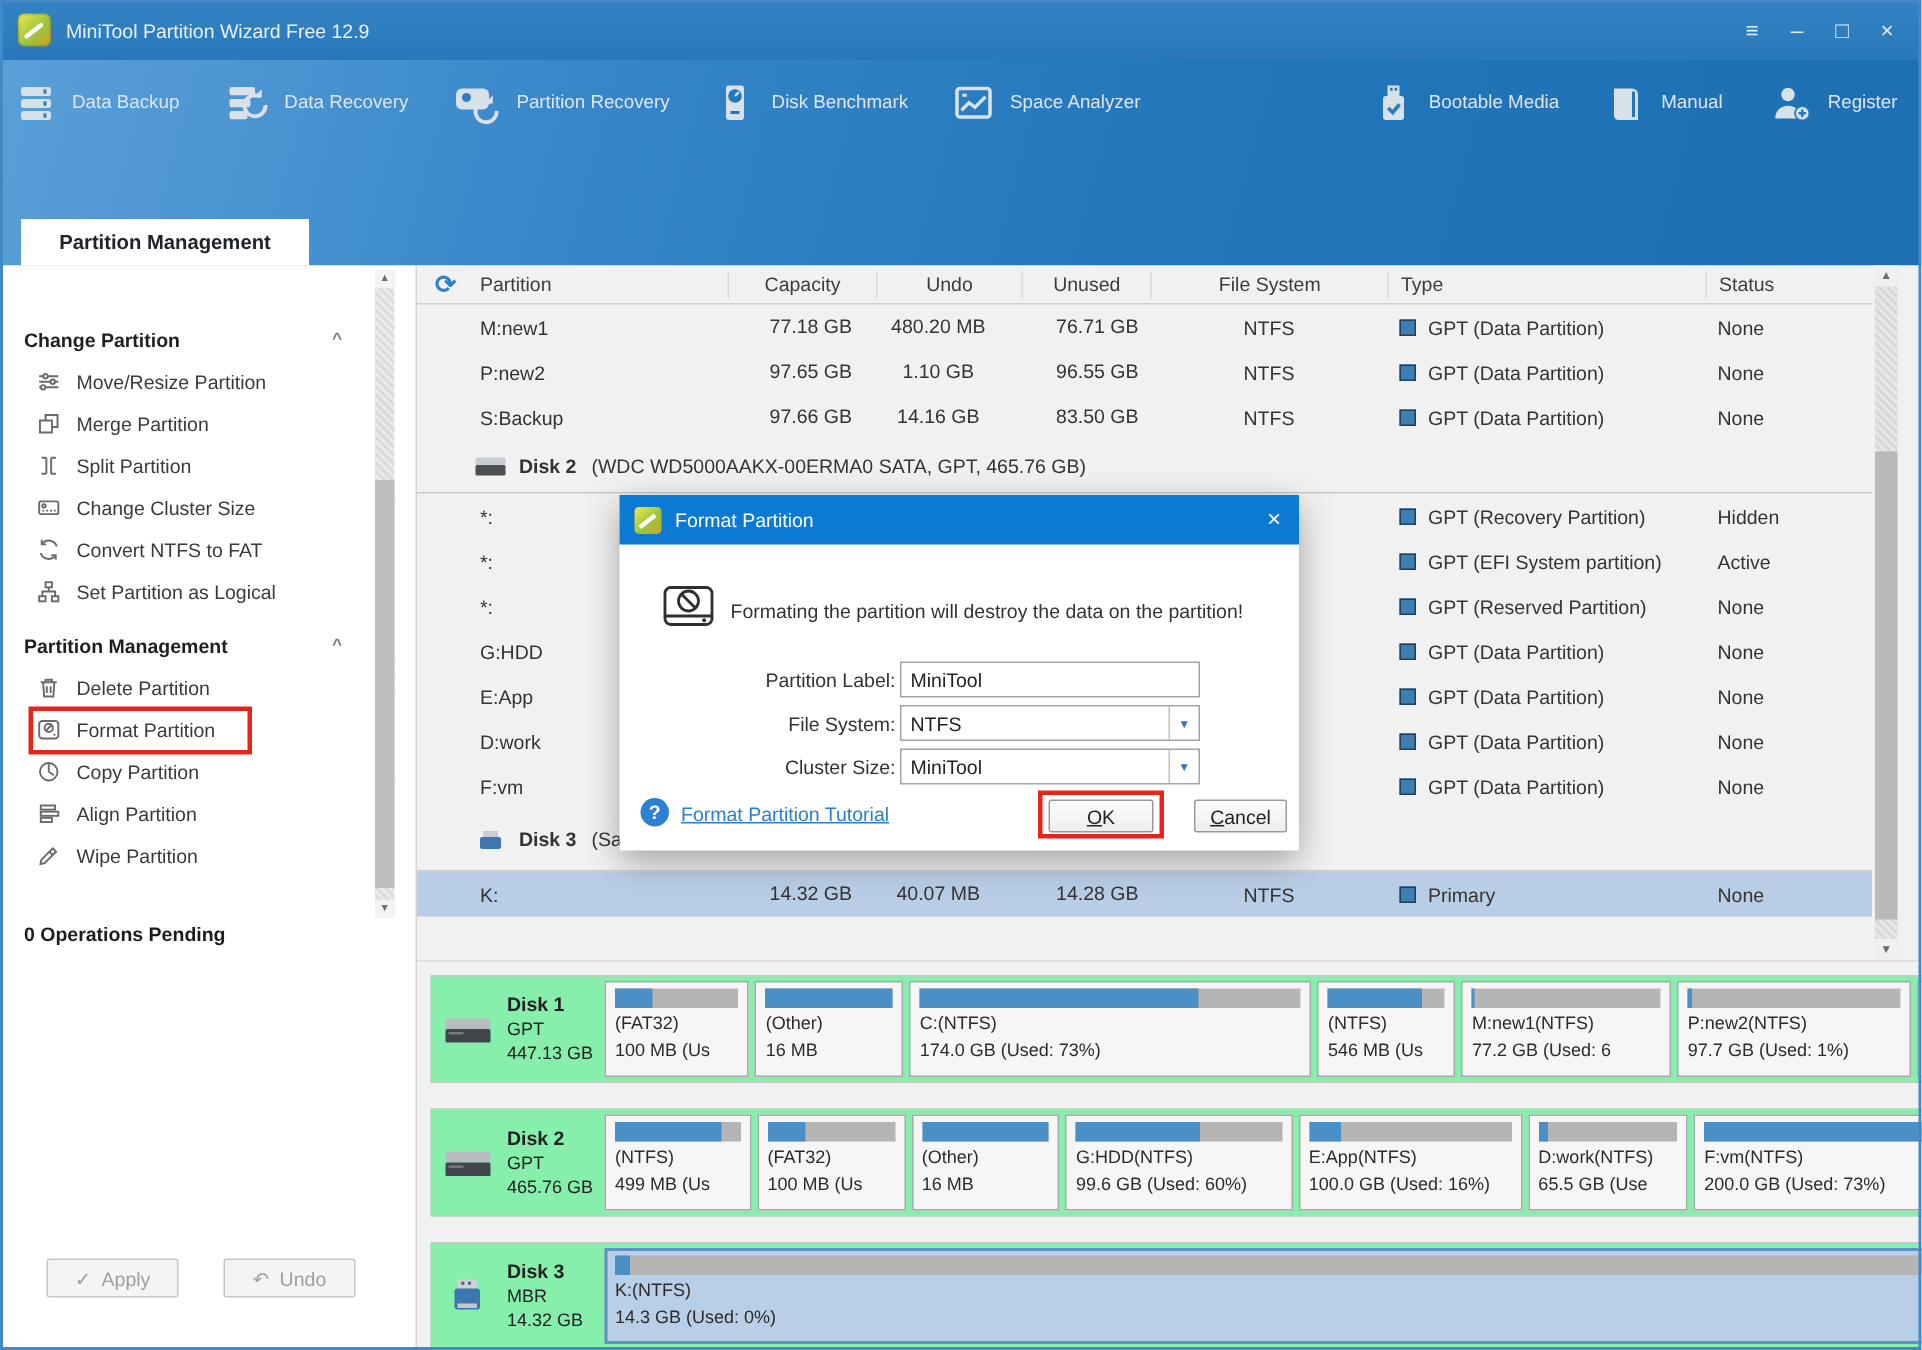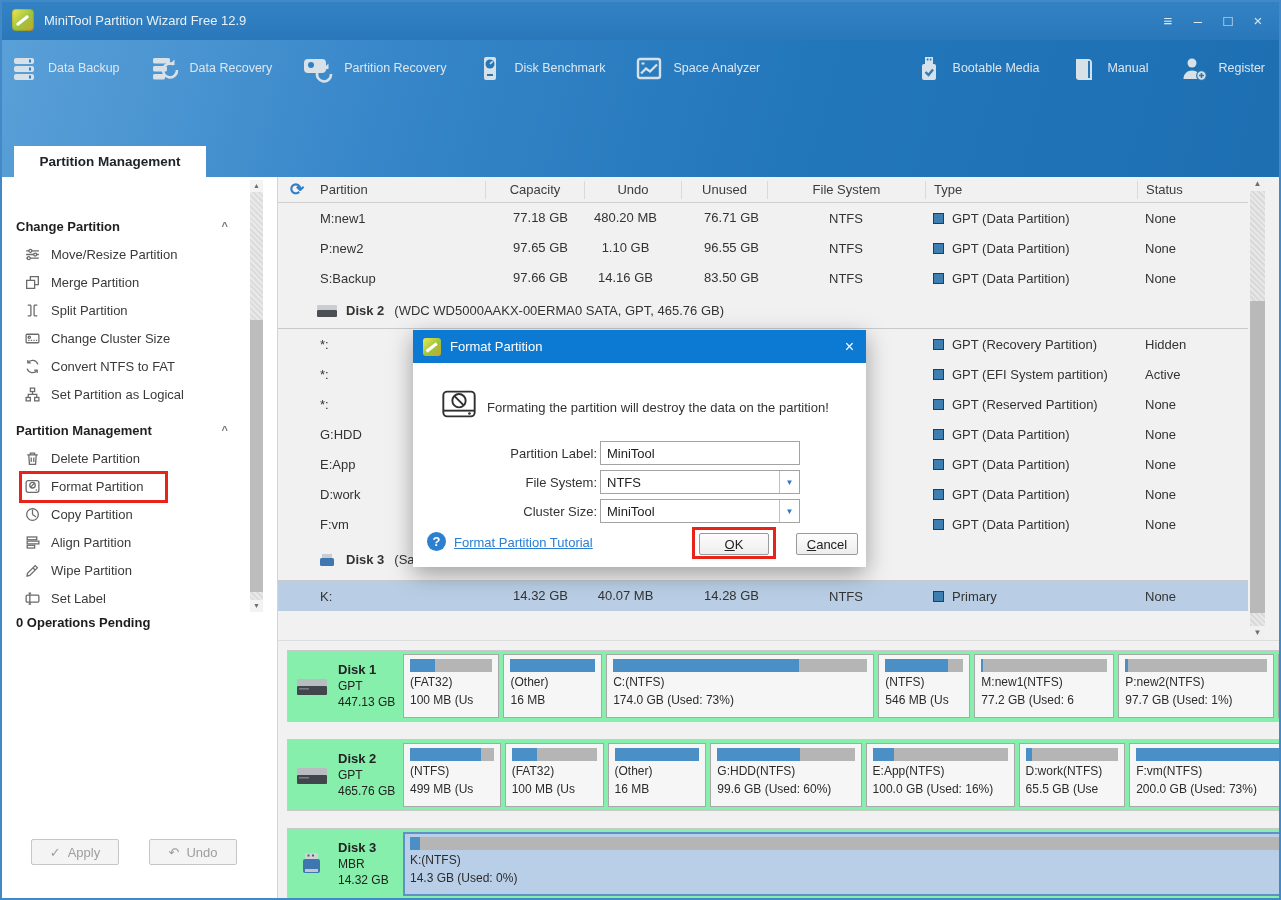--- a/index.html
+++ b/index.html
@@ -319,29 +319,20 @@
   </div>
   <div class="srow" style="top:380px">
     <span class="sicon">
         <svg width="17" height="17" viewBox="0 0 16 16" fill="none" stroke="#6a6a6a" stroke-width="1.2">
           <path d="M2.8 13.2l2.6-.5 7.2-7.2-2.1-2.1-7.2 7.2z"></path>
           <path d="M8.4 5.5l2.1 2.1"></path>
         </svg>
       </span>
     <span>Wipe Partition</span>
   </div>
-  <div class="srow" style="top:408px">
-    <span class="sicon">
-        <svg width="17" height="17" viewBox="0 0 16 16" fill="none" stroke="#6a6a6a" stroke-width="1.2">
-          <rect x="2" y="4.8" width="12" height="6.6" rx="1"></rect>
-          <path d="M5.5 3v10.2M4.3 3h2.4M4.3 13.2h2.4"></path>
-        </svg>
-      </span>
-    <span>Set Label</span>
-  </div>
 
   <div class="pending">0 Operations Pending</div>
 
   <div class="sb-scroll">
     <div class="up">▲</div>
     <div class="thumb"></div>
     <div class="down">▼</div>
   </div>
 
   <div class="btn-gray" style="left:29px;top:662px">

